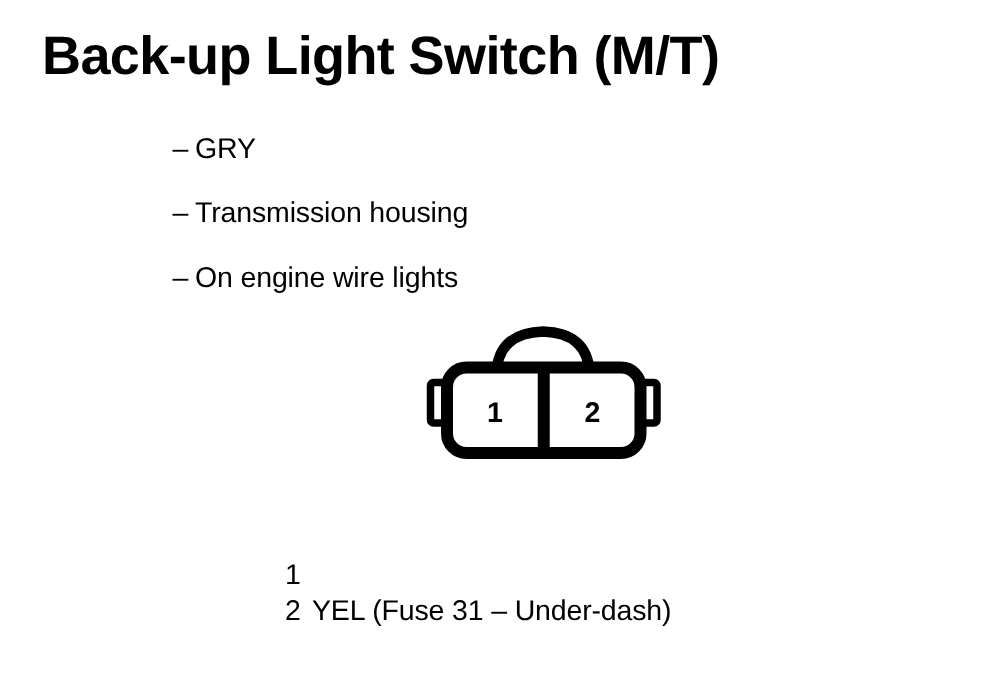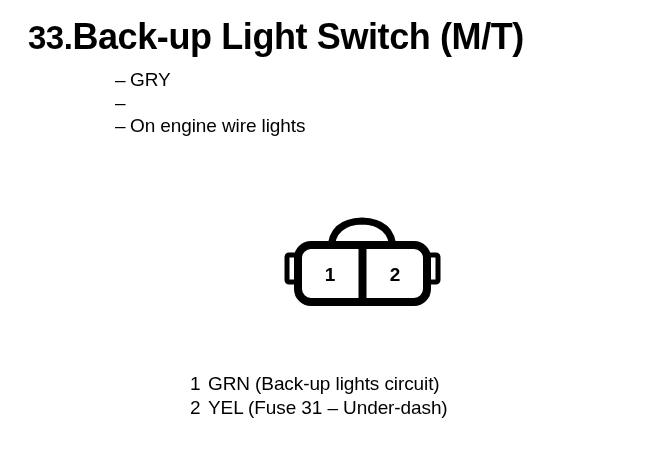--- a/index.html
+++ b/index.html
@@ -53,20 +53,21 @@
     font-size: 19px;
     line-height: 23px;
     white-space: nowrap;
   }
   .spec-dash {
     width: 15px;
     flex: 0 0 15px;
   }
   .spec-label {
     letter-spacing: -0.1px;
+    margin-top: 20px;
   }
 
   
   .connector {
     position: absolute;
     left: 275px;
     top: 205px;
     width: 175px;
     height: 105px;
   }
@@ -100,31 +101,31 @@
   .legend-desc {
     letter-spacing: -0.1px;
   }
 </style>
 </head>
 <body>
 
 <div id="page">
 
   <div class="title-row">
-    <span class="title-number">33.</span>
     <span class="title-text">Back-up Light Switch (M/T)</span>
   </div>
 
   <div class="spec-list">
     <div class="spec-item">
       <span class="spec-dash">–</span>
       <span class="spec-label">GRY</span>
     </div>
     <div class="spec-item">
       <span class="spec-dash">–</span>
+      <span class="spec-label">Transmission housing</span>
     </div>
     <div class="spec-item">
       <span class="spec-dash">–</span>
       <span class="spec-label">On engine wire lights</span>
     </div>
   </div>
 
   <div class="connector">
     <svg width="175" height="105" viewBox="0 0 175 105" xmlns="http://www.w3.org/2000/svg">
 
@@ -139,21 +140,20 @@
       <line x1="87.5" y1="40" x2="87.5" y2="97" stroke="#000000" stroke-width="8"></line>
 
       <text class="pin-num" x="55" y="76" text-anchor="middle">1</text>
       <text class="pin-num" x="120" y="76" text-anchor="middle">2</text>
     </svg>
   </div>
 
   <div class="legend">
     <div class="legend-row">
       <span class="legend-pin">1</span>
-      <span class="legend-desc">GRN (Back-up lights circuit)</span>
     </div>
     <div class="legend-row">
       <span class="legend-pin">2</span>
       <span class="legend-desc">YEL (Fuse 31 – Under-dash)</span>
     </div>
   </div>
 
 </div>
 
 </body></html>

